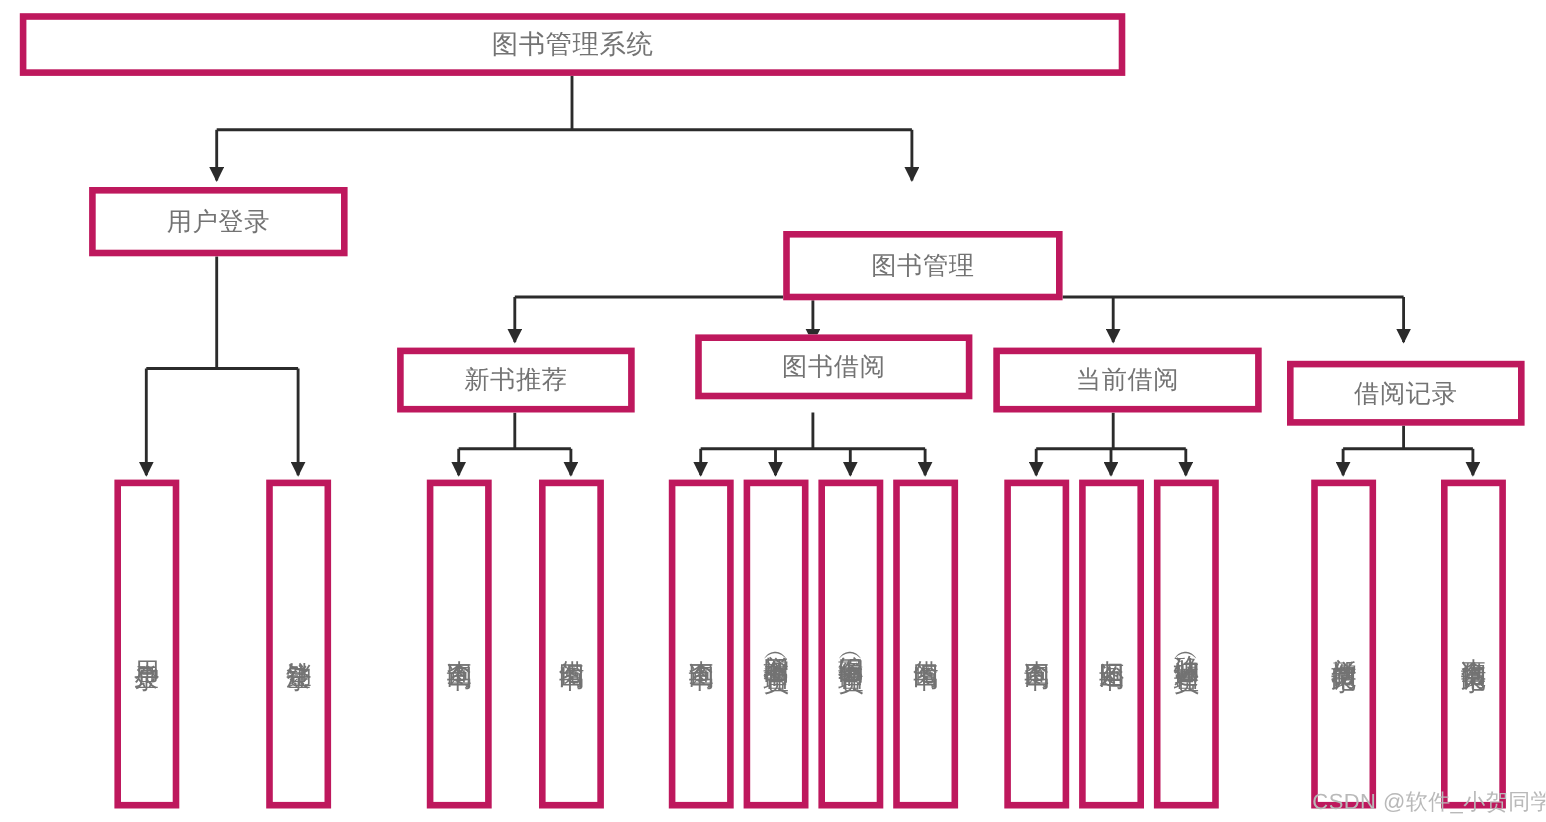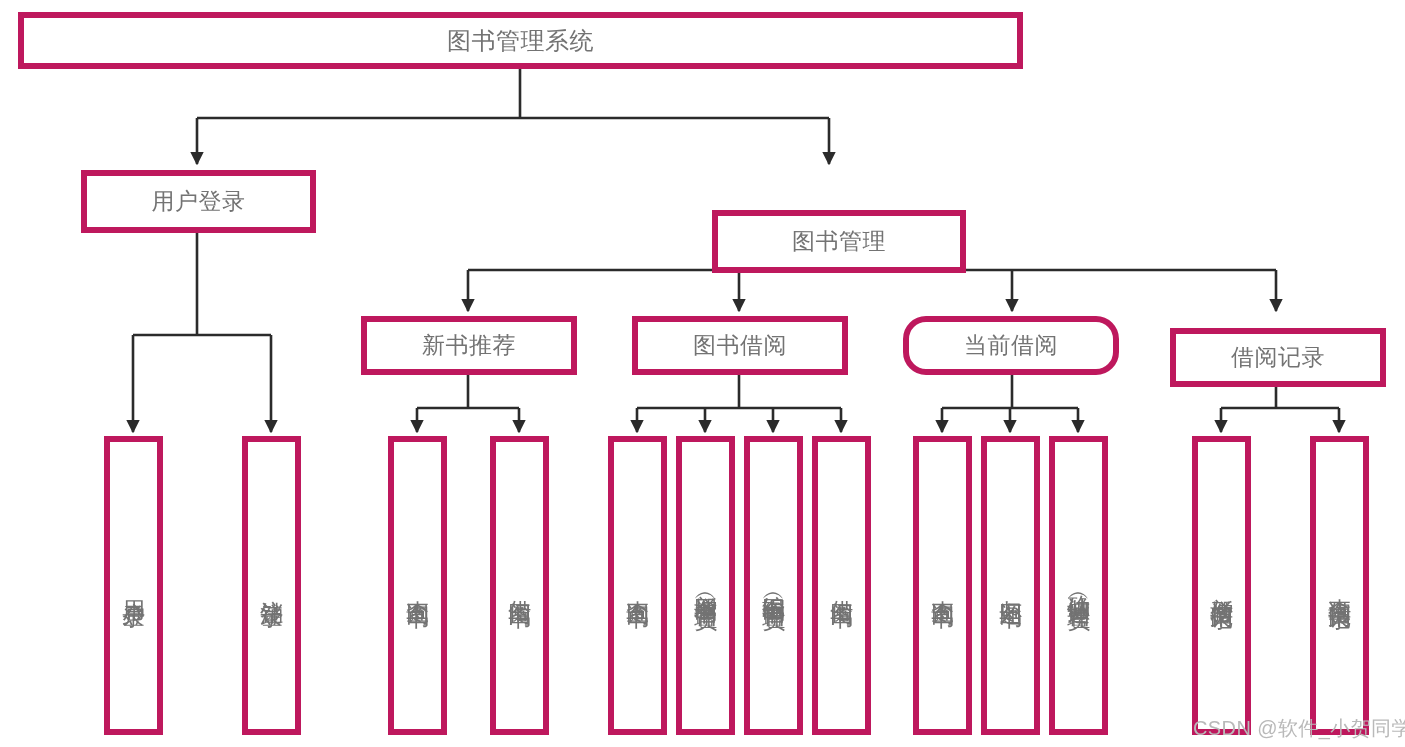--- a/index.html
+++ b/index.html
@@ -141,25 +141,25 @@
   </div>
 
   <div class="node horiz" style="left:712px; top:170px; width:254px; height:63px;margin-top:40px;">
     <span class="label">图书管理</span>
   </div>
 
   <div class="node horiz" style="left:361px; top:316px; width:216px; height:59px;align-items:center;">
     <span class="label">新书推荐</span>
   </div>
 
-  <div class="node horiz" style="left:632px; top:316px; width:216px; height:59px;justify-content:center;">
+  <div class="node horiz" style="left:632px; top:304px; width:252px; height:59px;justify-content:center;">
     <span class="label">图书借阅</span>
   </div>
 
-  <div class="node horiz" style="left:903px; top:316px; width:216px; height:59px;border-radius:23px;">
+  <div class="node horiz" style="left:903px; top:316px; width:244px; height:59px;">
     <span class="label">当前借阅</span>
   </div>
 
   <div class="node horiz" style="left:1170px; top:316px; width:216px; height:59px;margin-top:12px;">
     <span class="label">借阅记录</span>
   </div>
 
   <div class="node vert" style="left:104px; top:436px; width:59px; height:299px;">
     <span class="label">用户登录</span>
   </div>

